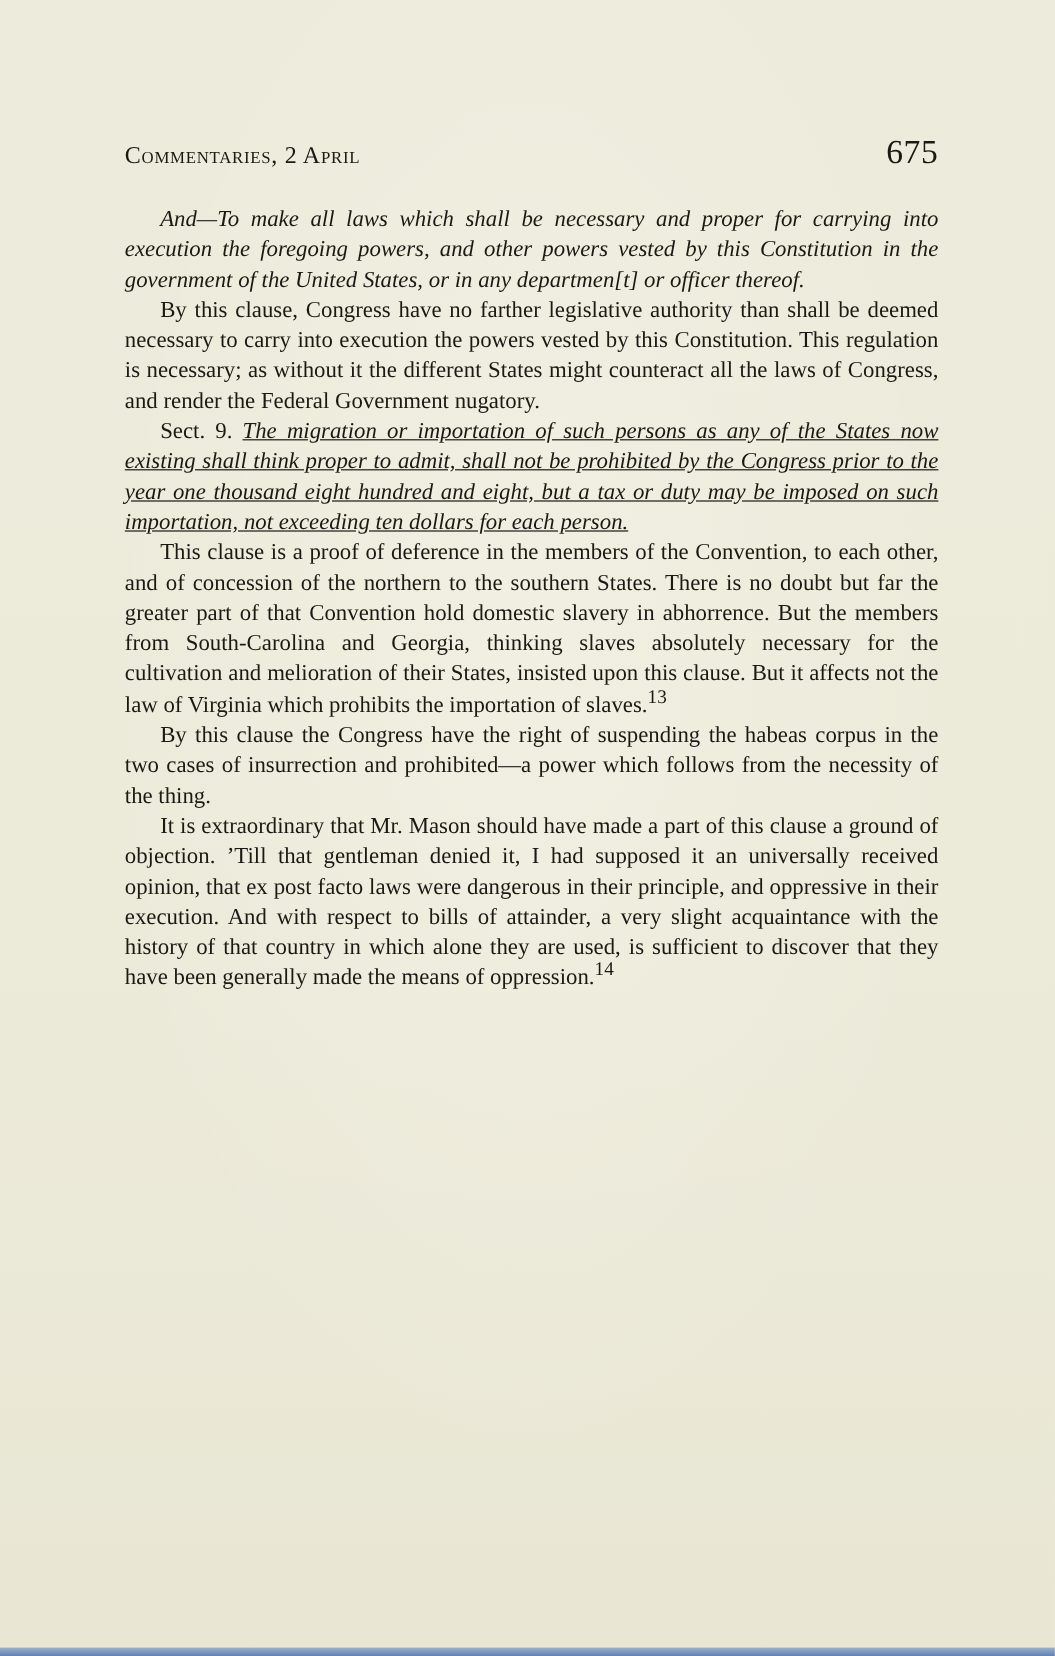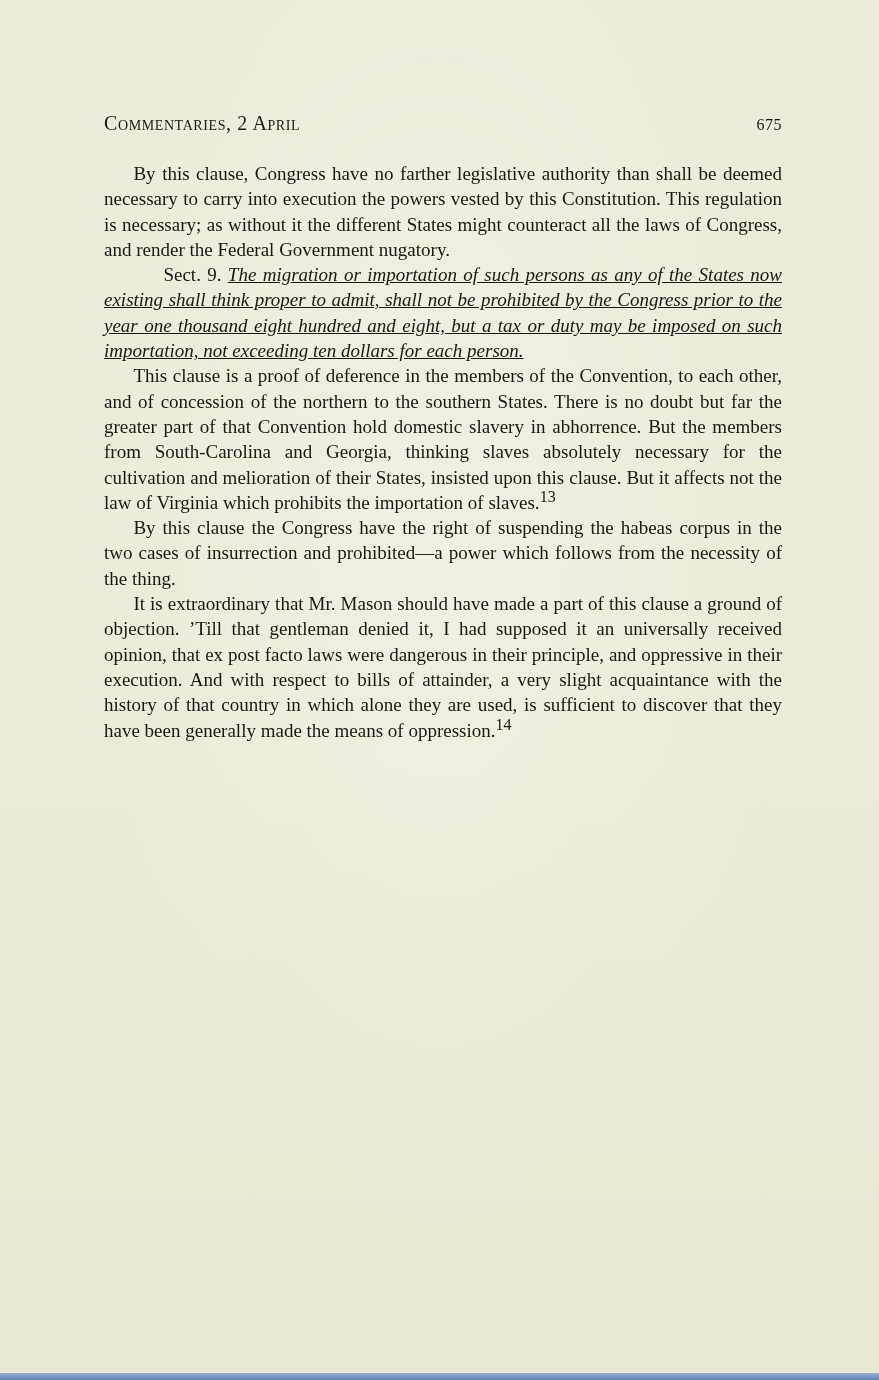--- a/index.html
+++ b/index.html
@@ -41,40 +41,39 @@
     justify-content: space-between;
     align-items: baseline;
     margin-bottom: 26px;
   }
   .running-title {
     font-variant: small-caps;
     font-size: 20px;
     letter-spacing: 0.6px;
   }
   .page-number {
-    font-size: 16px;
+    font-size: 28px;
     letter-spacing: 0.5px;
   }
   .body-copy {
     font-size: 19px;
     line-height: 25.3px;
     text-align: justify;
   }
   .body-copy p {
     margin: 0;
   }
   .indent {
     text-indent: 1.55em;
   }
   .italic {
     font-style: italic;
   }
   .roman-lead {
     font-style: normal;
-    margin-left: 30px;
   }
   .italic-text {
     font-style: italic;
     text-decoration: underline;
   }
   sup.footnote-marker {
     font-size: 16px;
     line-height: 0;
     vertical-align: super;
     font-style: normal;
@@ -88,20 +87,21 @@
   <div class="text-block">
 
     <div class="running-head">
       <span class="running-title">Commentaries, 2 April</span>
       <span class="page-number">675</span>
     </div>
 
     <div class="body-copy">
 
 
+      <p class="indent italic">And—To make all laws which shall be necessary and proper for carrying into execution the foregoing powers, and other powers vested by this Constitution in the government of the United States, or in any departmen[t] or officer thereof.</p>
 
       <p class="indent">By this clause, Congress have no farther legislative authority than shall be deemed necessary to carry into execution the powers vested by this Constitution. This regulation is necessary; as without it the different States might counteract all the laws of Congress, and render the Federal Government nugatory.</p>
 
       <p class="indent">
         <span class="roman-lead">Sect. 9. </span><span class="italic-text">The migration or importation of such persons as any of the States now existing shall think proper to admit, shall not be prohibited by the Congress prior to the year one thousand eight hundred and eight, but a tax or duty may be imposed on such importation, not exceeding ten dollars for each person.</span>
       </p>
 
       <p class="indent">
         <span>This clause is a proof of deference in the members of the Convention, to each other, and of concession of the northern to the southern States. There is no doubt but far the greater part of that Convention hold domestic slavery in abhorrence. But the members from South-Carolina and Georgia, thinking slaves absolutely necessary for the cultivation and melioration of their States, insisted upon this clause. But it affects not the law of Virginia which prohibits the importation of slaves.</span><sup class="footnote-marker">13</sup>
       </p>

